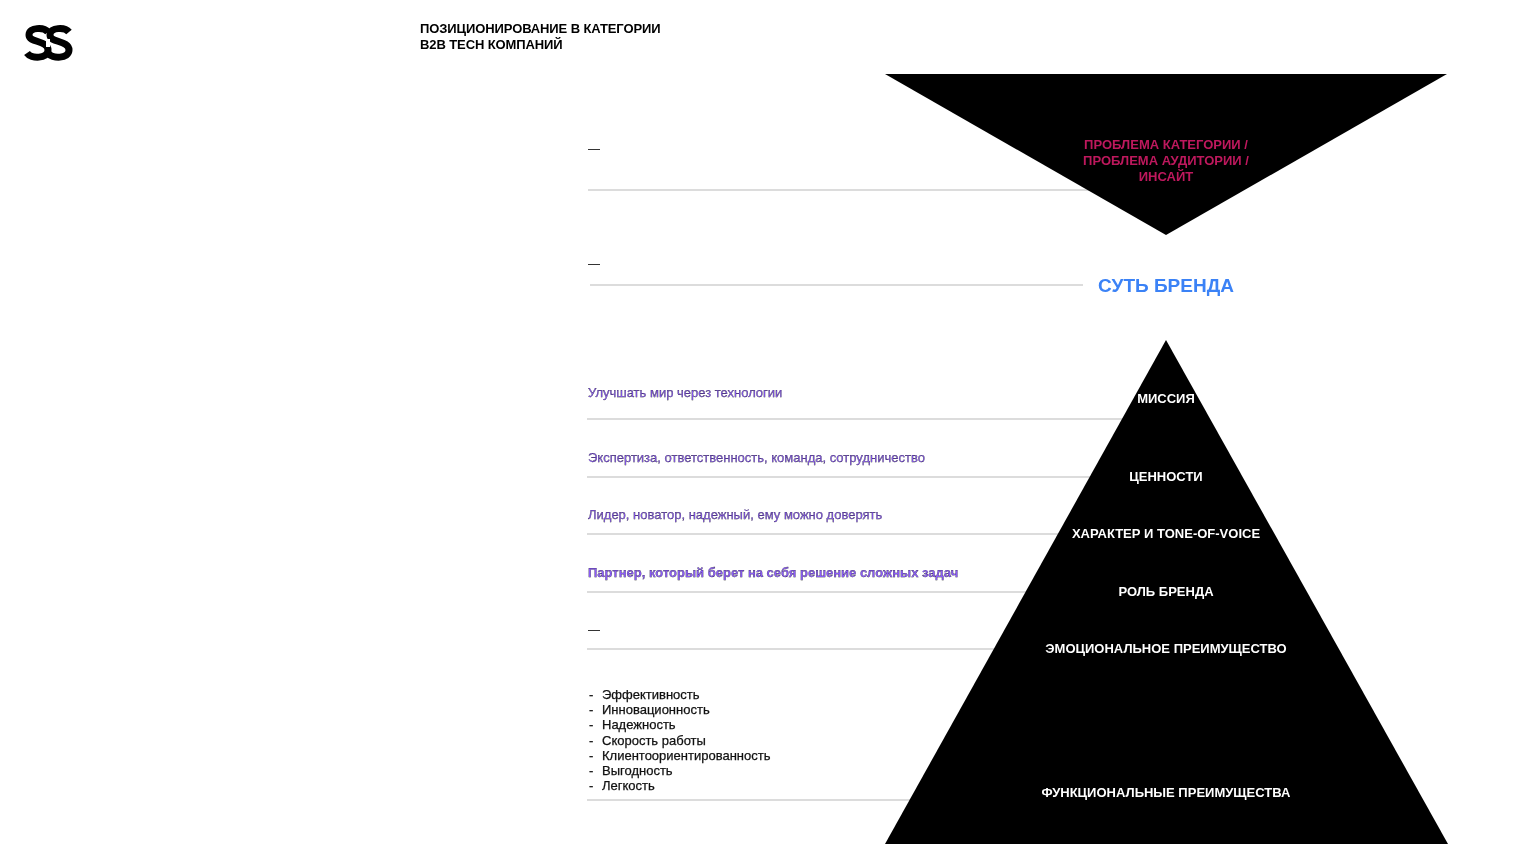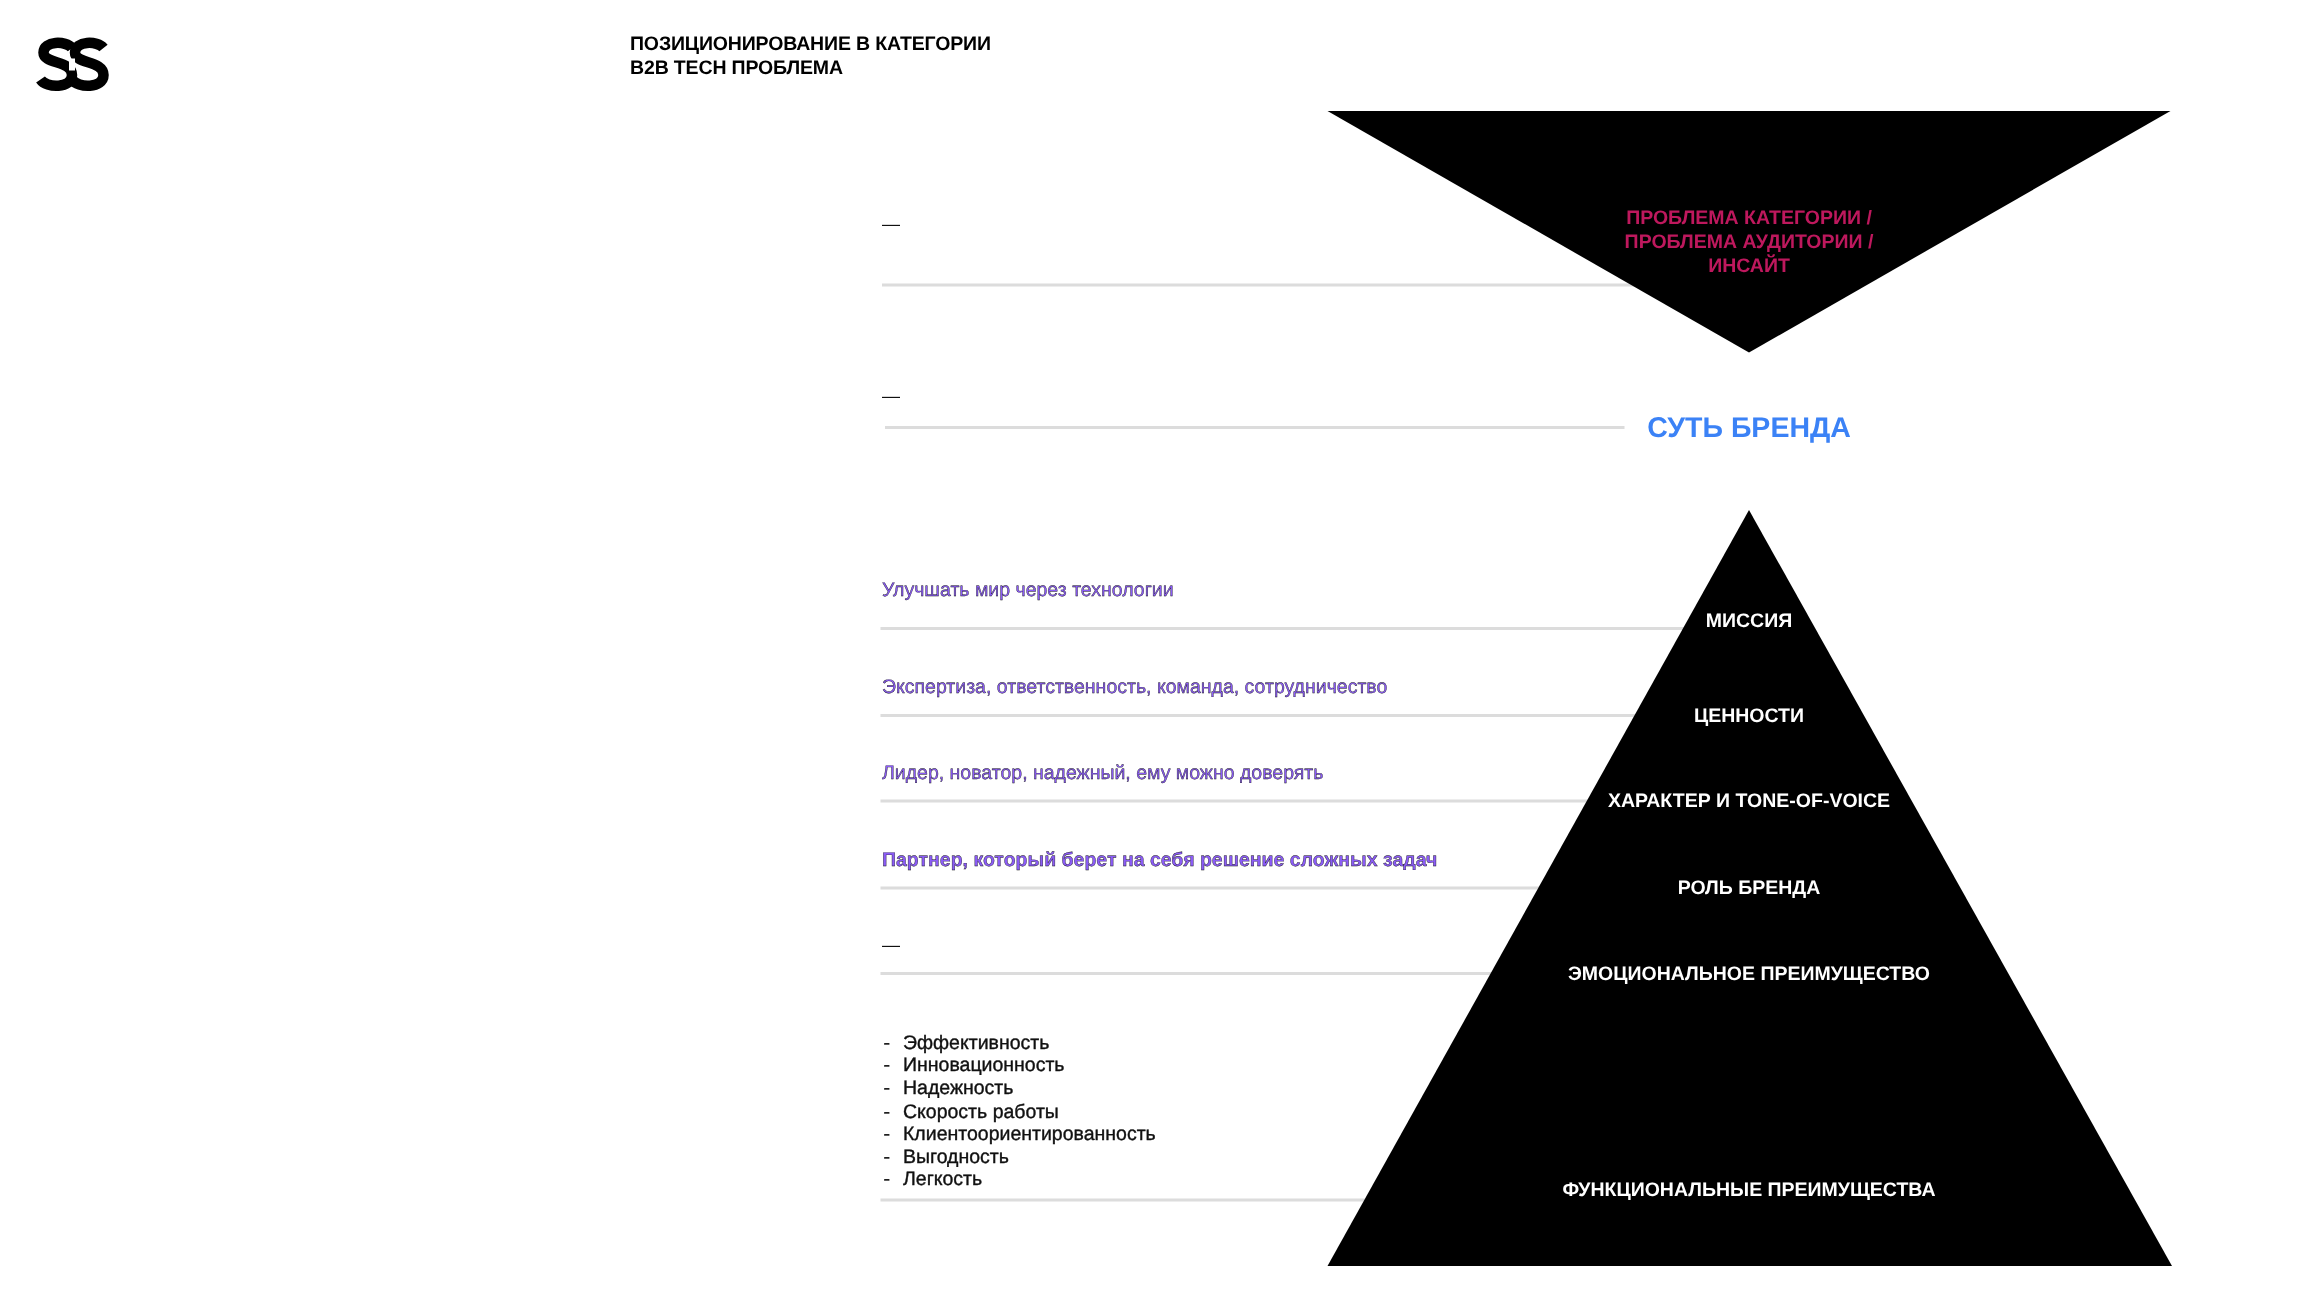--- a/index.html
+++ b/index.html
@@ -99,21 +99,21 @@
 <div class="abs logo">
   <svg width="52" height="38" viewBox="0 0 52 38">
     <path d="M26 8 C22 3, 7 3, 7 11 C7 19, 26 16, 26 26 C26 35, 9 35, 5 29" fill="none" stroke="#000" stroke-width="7" stroke-linecap="butt"></path>
     <path d="M47 8 C43 3, 28 3, 28 11 C28 19, 47 16, 47 26 C47 35, 30 35, 26 29" fill="none" stroke="#000" stroke-width="7" stroke-linecap="butt"></path>
     <rect x="24" y="15" width="4" height="8" fill="#fff"></rect>
   </svg>
 </div>
 
 <div class="abs subtitle">
   <div>ПОЗИЦИОНИРОВАНИЕ В КАТЕГОРИИ</div>
-  <div>B2B TECH ПРОБЛЕМА</div>
+  <div>B2B TECH КОМПАНИЙ</div>
 </div>
 
 <div class="abs title">
 </div>
 
 <div class="abs rule" style="left:588px; top:189px; width:520px;"></div>
 <div class="abs rule" style="left:590px; top:284px; width:493px;"></div>
 <div class="abs rule" style="left:587px; top:418px; width:560px;"></div>
 <div class="abs rule" style="left:587px; top:476px; width:560px;"></div>
 <div class="abs rule" style="left:587px; top:533px; width:560px;"></div>
@@ -127,21 +127,21 @@
 </svg>
 
 <div class="abs funnel-text">
   <div>ПРОБЛЕМА КАТЕГОРИИ /</div>
   <div>ПРОБЛЕМА АУДИТОРИИ /</div>
   <div>ИНСАЙТ</div>
 </div>
 
 <div class="abs essence">СУТЬ БРЕНДА</div>
 
-<div class="abs diagram-label" style="top:406px;">МИССИЯ</div>
+<div class="abs diagram-label" style="top:391px;">МИССИЯ</div>
 <div class="abs diagram-label" style="top:469px;">ЦЕННОСТИ</div>
 <div class="abs diagram-label" style="top:526px;">ХАРАКТЕР И TONE-OF-VOICE</div>
 <div class="abs diagram-label" style="top:584px;">РОЛЬ БРЕНДА</div>
 <div class="abs diagram-label" style="top:641px;">ЭМОЦИОНАЛЬНОЕ ПРЕИМУЩЕСТВО</div>
 <div class="abs diagram-label" style="top:785px;">ФУНКЦИОНАЛЬНЫЕ ПРЕИМУЩЕСТВА</div>
 
 <div class="abs row-dash" style="top:141px;">—</div>
 <div class="abs row-dash" style="top:256px;">—</div>
 <div class="abs row-text" style="top:385px;">Улучшать мир через технологии</div>
 <div class="abs row-text" style="top:450px;">Экспертиза, ответственность, команда, сотрудничество</div>

